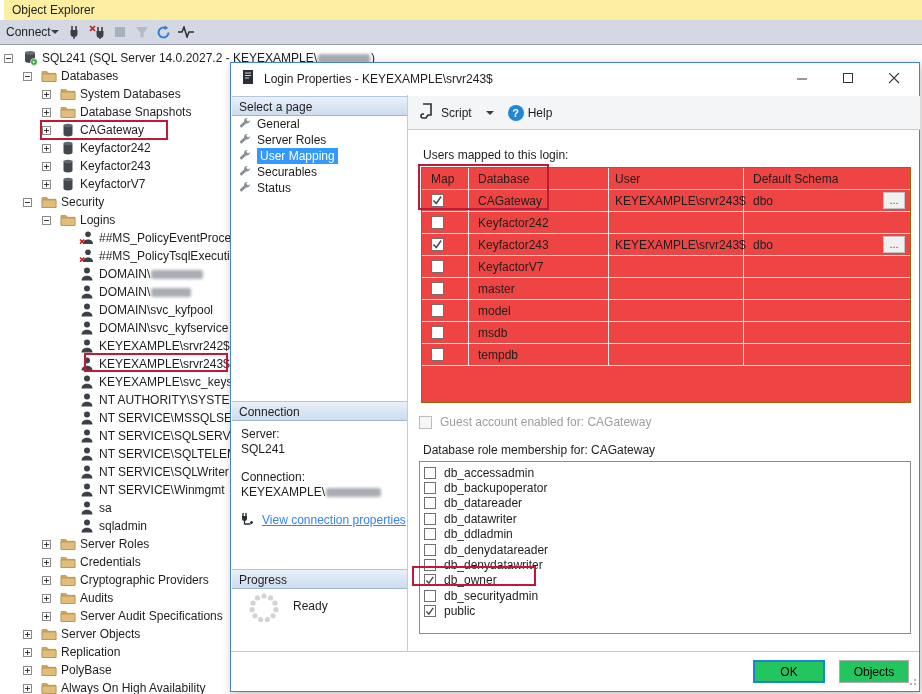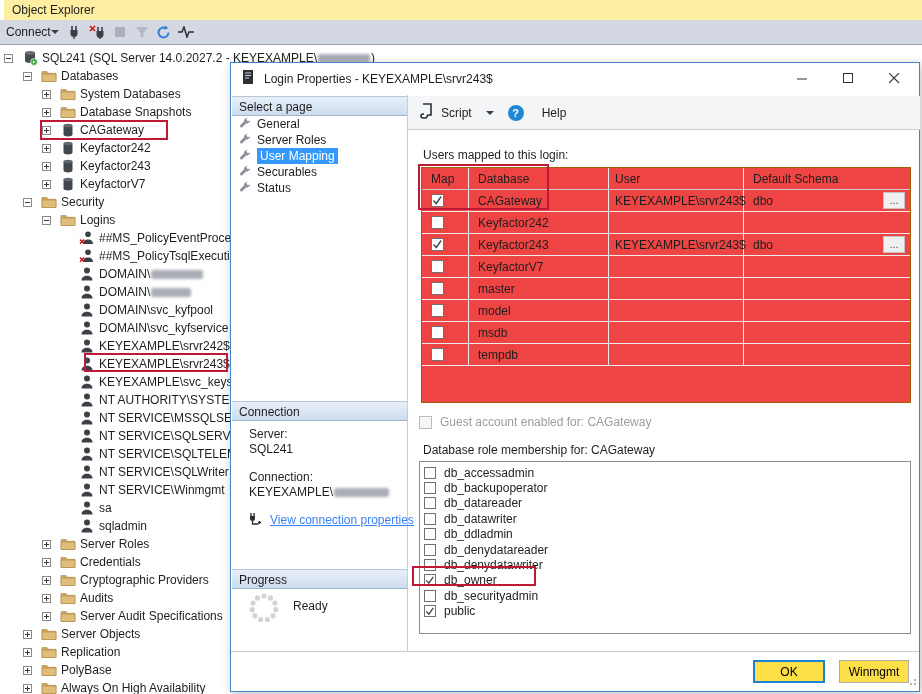--- a/index.html
+++ b/index.html
@@ -40,21 +40,21 @@
   .winbtn { position:absolute; top:0; width:46px; height:31px; display:flex; align-items:center; justify-content:center; background:#fff; border:0; cursor:default; }
   #btn-min { left:548px; } #btn-max { left:594px; } #btn-close { left:640px; }
 
   
   .sec-header { position:absolute; left:1px; width:175px; height:20px;
     background:linear-gradient(180deg,#e9f0f9,#ccdcef); border-top:1px solid #b4c6da;
     border-bottom:1px solid #9fb6cf; font-weight:normal; padding:3px 0 0 7px; }
   #pane-divider { position:absolute; left:176px; top:32px; width:1px; height:557px; background:#c6cdd6; }
   .page-item { position:absolute; left:8px; height:16px; display:flex; align-items:center; gap:6px; }
   .page-label.selected { background:#3399ff; color:#fff; padding:1px 3px; }
-  .conn-label { position:absolute; left:18px; color:#1e1e1e; }
+  .conn-label { position:absolute; left:10px; color:#1e1e1e; }
   #view-link { color:#3b82f6; text-decoration:underline; cursor:pointer;text-align:right; }
 
   
   #script-bar { position:absolute; left:177px; top:33px; width:512px; height:34px; background:#f4f5f7;
     border-bottom:1px solid #c9ced6; display:flex; align-items:center; }
   #help-circle { width:16px; height:16px; border-radius:50%; background:#1f87d4; color:#fff;
     font-weight:bold; font-size:11px; text-align:center; line-height:16px; }
 
   
   #map-table { position:absolute; left:190px; top:104px; width:490px; height:236px;
@@ -75,21 +75,21 @@
   
   #role-list { position:absolute; left:188px; top:398px; width:492px; height:173px;
     border:1px solid #8c8c8c; background:#fff; padding-top:3px; overflow:hidden; }
   .role-row { height:15.4px; display:flex; align-items:center; gap:8px; padding-left:4px; }
   .cb.small { width:12px; height:12px; }
 
   
   #spinner { position:absolute; left:16px; top:528px; }
   
   #footer-line { position:absolute; left:0; top:588px; width:688px; height:1px; background:#c9c9c9; }
-  .dlg-btn { position:absolute; top:597px; height:23px; background:#fde047; border:1px solid #adadad; font-size:12px; font-family:"Liberation Sans",sans-serif; }
+  .dlg-btn { position:absolute; top:597px; height:23px; background:#22c55e; border:1px solid #adadad; font-size:12px; font-family:"Liberation Sans",sans-serif; }
   #btn-ok { left:522px; width:72px; border:2px solid #1883d7; }
   #btn-cancel { left:608px; width:70px; }
   #grip { position:absolute; right:2px; bottom:2px; }
 </style>
 </head>
 <body>
 
 <div id="oe-title">Object Explorer</div>
 
 <div id="oe-toolbar">
@@ -540,21 +540,21 @@
 
   <div id="script-bar">
     <span style="margin-left:12px;">
       <svg width="14" height="16" viewBox="0 0 14 16">
           <path d="M3 1h8v11H8l-2 3H3a2 2 0 0 1 0-4h1" fill="none" stroke="#2b3036" stroke-width="1.6"></path>
         </svg>
     </span>
     <span style="margin-left:7px;">Script</span>
     <span class="tri-down" style="margin-left:14px;"></span>
     <span id="help-circle" style="margin-left:14px;">?</span>
-    <span style="margin-left:18px;">Help</span>
+    <span style="margin-left:4px;">Help</span>
   </div>
 
   <div class="abs" style="left:192px; top:85px;">Users mapped to this login:</div>
 
   <div id="map-table">
     <div class="grow head">
       <div class="c-map">Map</div>
       <div class="c-db">Database</div>
       <div class="c-user">User</div>
       <div class="c-schema">Default Schema</div>
@@ -705,21 +705,21 @@
           <svg width="11" height="11" viewBox="0 0 11 11">
             <path d="M1.5 5.5l2.8 3 4.8-7" stroke="#4a4a4a" stroke-width="1.5" fill="none"></path>
           </svg>
         </span>
     <span>public</span>
   </div>
     </div>
 
   <div id="footer-line"></div>
   <button class="dlg-btn" id="btn-ok">OK</button>
-  <button class="dlg-btn" id="btn-cancel">Winmgmt</button>
+  <button class="dlg-btn" id="btn-cancel">Objects</button>
   <span id="grip">
     <svg width="10" height="10">
         <g fill="#b5b5b5">
           <rect x="7" y="7" width="2" height="2"></rect>
           <rect x="7" y="3" width="2" height="2"></rect>
           <rect x="3" y="7" width="2" height="2"></rect>
         </g>
       </svg>
   </span>
 </div>

